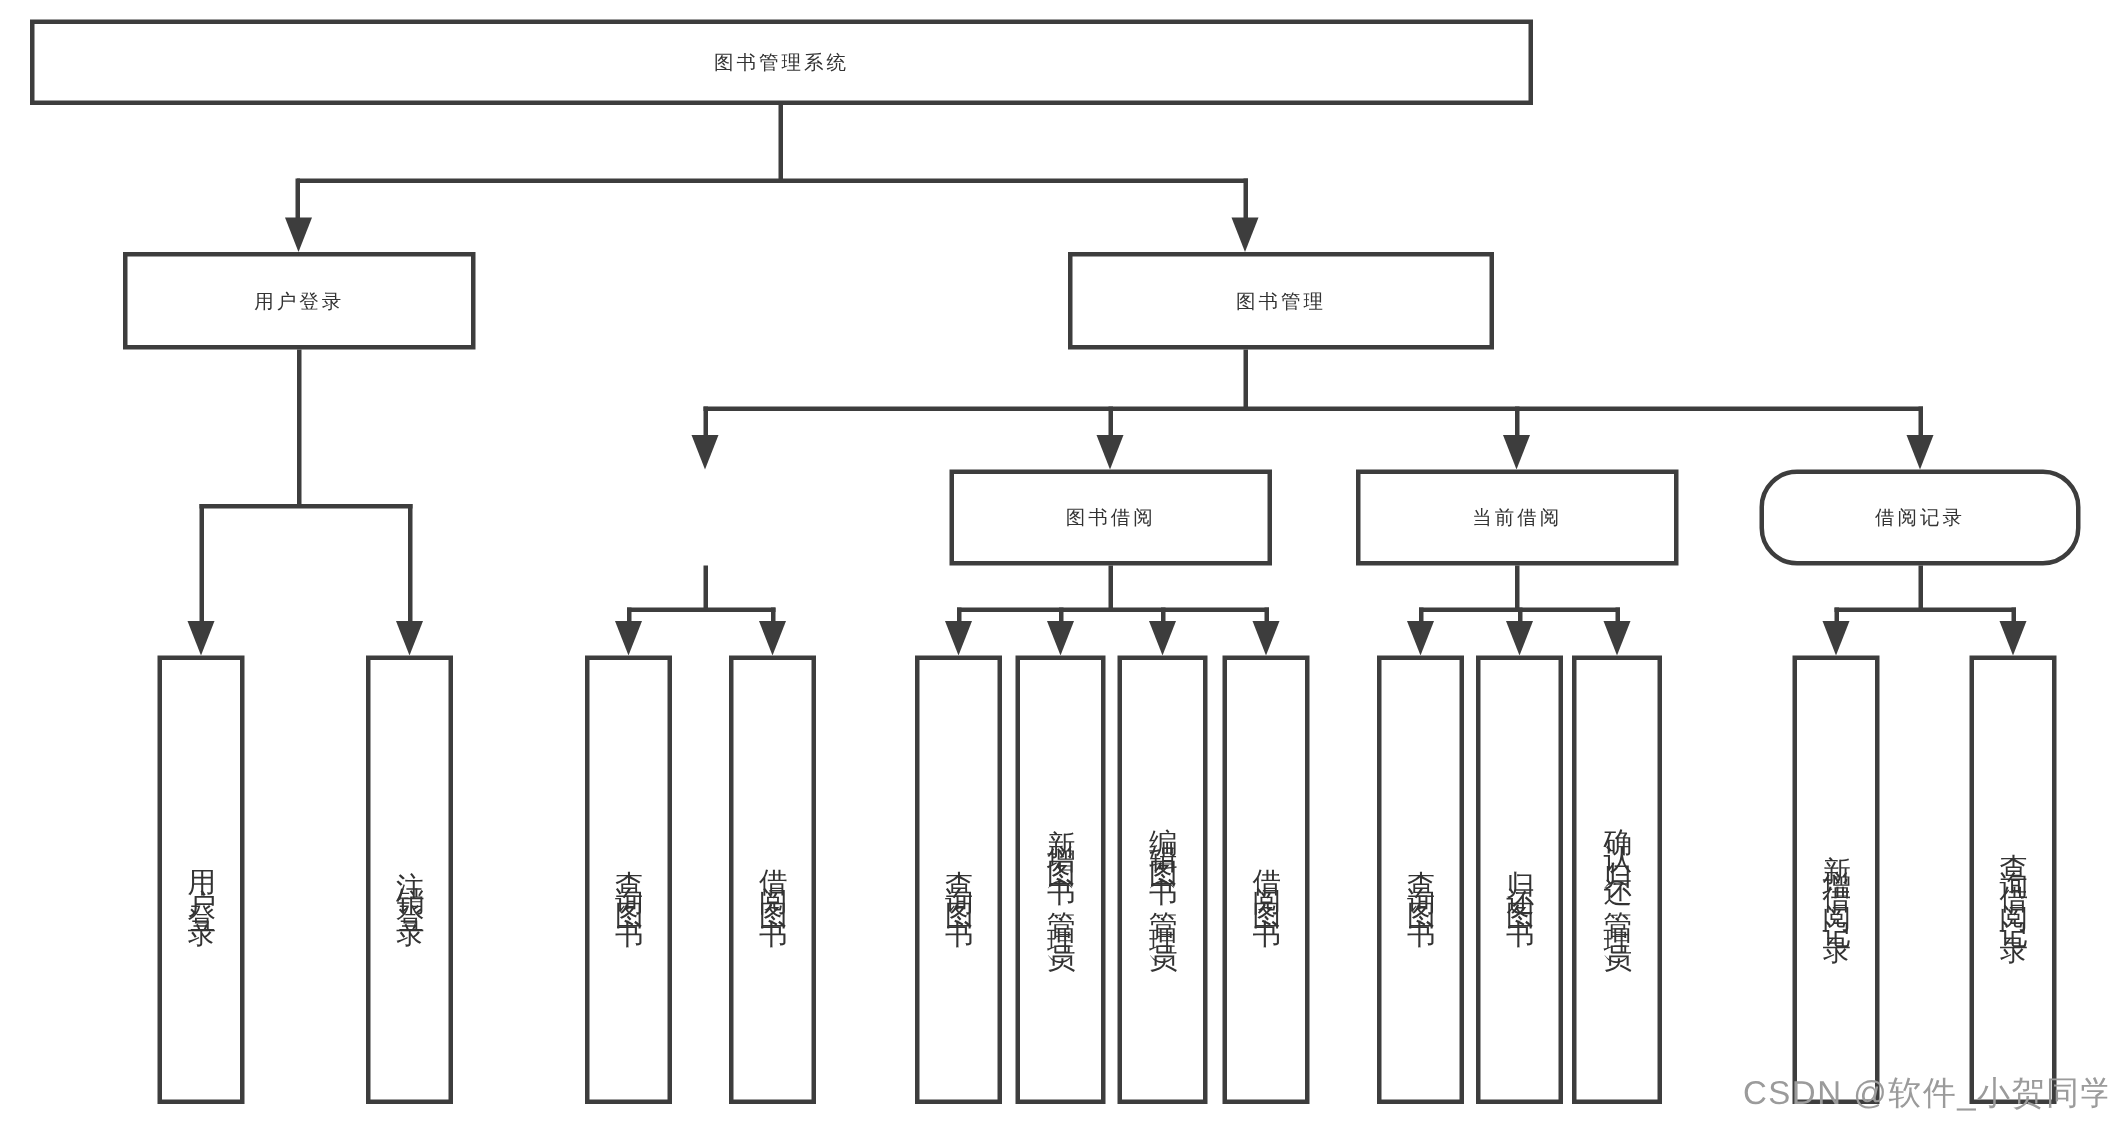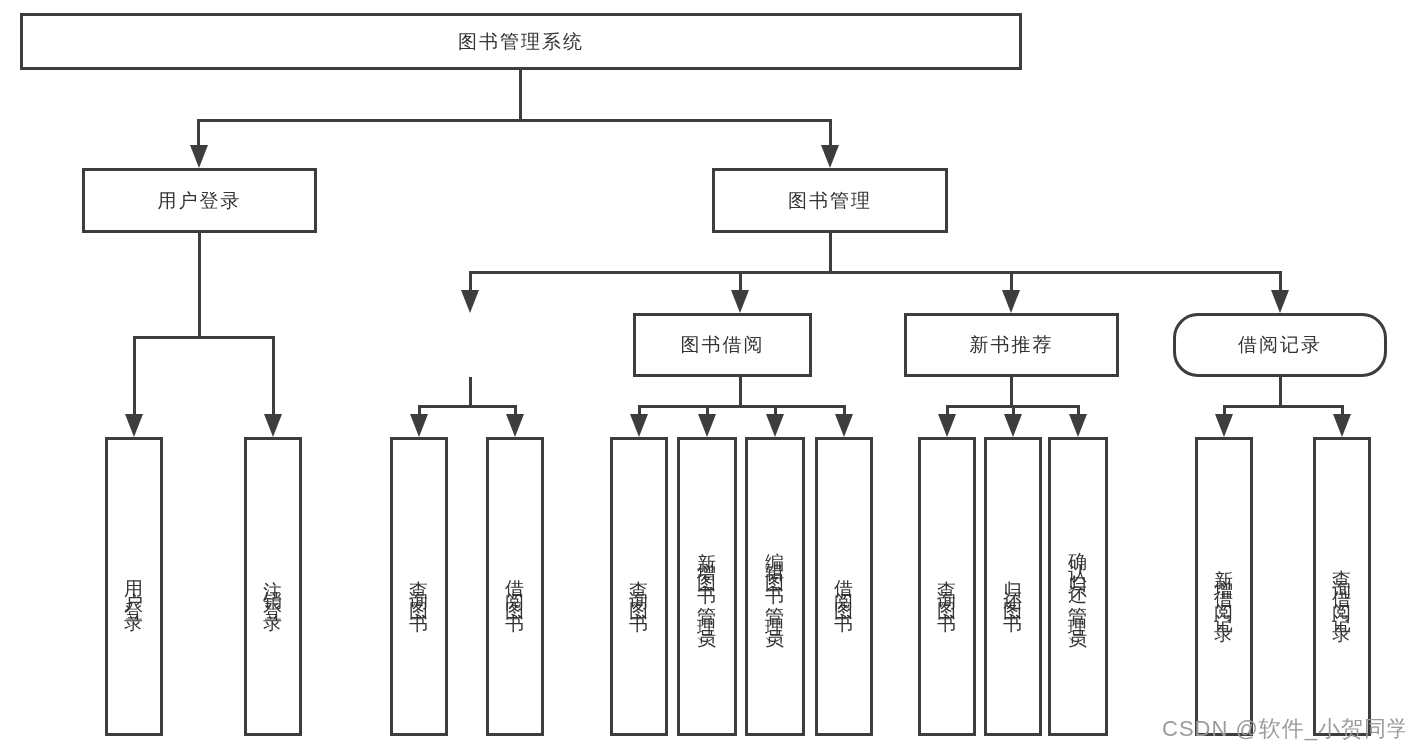--- a/index.html
+++ b/index.html
@@ -14,21 +14,21 @@
     height: 747px;
     background: #ffffff;
     overflow: hidden;
   }
   .node {
     position: absolute;
     box-sizing: border-box;
     border: 3px solid #3d3d3d;
     background: #ffffff;
     color: #333333;
-    font-size: 19px;
+    font-size: 13px;
     display: flex;
     align-items: center;
     justify-content: center;
     text-align: center;
     letter-spacing: 2px;
   }
   .node.v {
     writing-mode: vertical-rl;
     letter-spacing: 11px;
     line-height: 1;
@@ -70,42 +70,42 @@
   <div class="node" style="left:20px; top:13px; width:1002px; height:57px;">图书管理系统</div>
 
   <div class="vl" style="left:519px; top:70px; height:51px;"></div>
   <div class="hl" style="left:198px; top:119px; width:634px;"></div>
   <div class="vl" style="left:197px; top:119px; height:30px;"></div>
   <div class="arrow" style="left:190px; top:145px;"></div>
   <div class="vl" style="left:829px; top:119px; height:30px;"></div>
   <div class="arrow" style="left:821px; top:145px;"></div>
 
   <div class="node" style="left:82px; top:168px; width:235px; height:65px;">用户登录</div>
-  <div class="node" style="left:712px; top:168px; width:236px; height:65px;text-align:center;">图书管理</div>
+  <div class="node" style="left:712px; top:168px; width:284px; height:65px;text-align:center;">图书管理</div>
 
   <div class="vl" style="left:198px; top:233px; height:105px;"></div>
   <div class="hl" style="left:133px; top:336px; width:142px;"></div>
   <div class="vl" style="left:133px; top:336px; height:82px;"></div>
   <div class="arrow" style="left:125px; top:414px;"></div>
   <div class="vl" style="left:272px; top:336px; height:82px;"></div>
   <div class="arrow" style="left:264px; top:414px;"></div>
 
   <div class="vl" style="left:829px; top:233px; height:40px;"></div>
   <div class="hl" style="left:469px; top:271px; width:813px;"></div>
   <div class="vl" style="left:469px; top:271px; height:22px;"></div>
   <div class="arrow" style="left:461px; top:290px;"></div>
   <div class="vl" style="left:739px; top:271px; height:22px;"></div>
   <div class="arrow" style="left:731px; top:290px;"></div>
   <div class="vl" style="left:1010px; top:271px; height:22px;"></div>
   <div class="arrow" style="left:1002px; top:290px;"></div>
   <div class="vl" style="left:1279px; top:271px; height:22px;"></div>
   <div class="arrow" style="left:1271px; top:290px;"></div>
 
-  <div class="node" style="left:633px; top:313px; width:179px; height:64px;">图书借阅</div>
-  <div class="node" style="left:904px; top:313px; width:215px; height:64px;">新书推荐</div>
+  <div class="node" style="left:633px; top:313px; width:215px; height:64px;">图书借阅</div>
+  <div class="node" style="left:904px; top:313px; width:215px; height:64px;">当前借阅</div>
   <div class="node" style="left:1173px; top:313px; width:214px; height:64px;border-radius:25px;">借阅记录</div>
 
   <div class="vl" style="left:469px; top:377px; height:30px;"></div>
   <div class="hl" style="left:418px; top:405px; width:99px;"></div>
   <div class="vl" style="left:418px; top:405px; height:12px;"></div>
   <div class="arrow" style="left:410px; top:414px;"></div>
   <div class="vl" style="left:514px; top:405px; height:12px;"></div>
   <div class="arrow" style="left:506px; top:414px;"></div>
 
   <div class="vl" style="left:739px; top:377px; height:30px;"></div>

